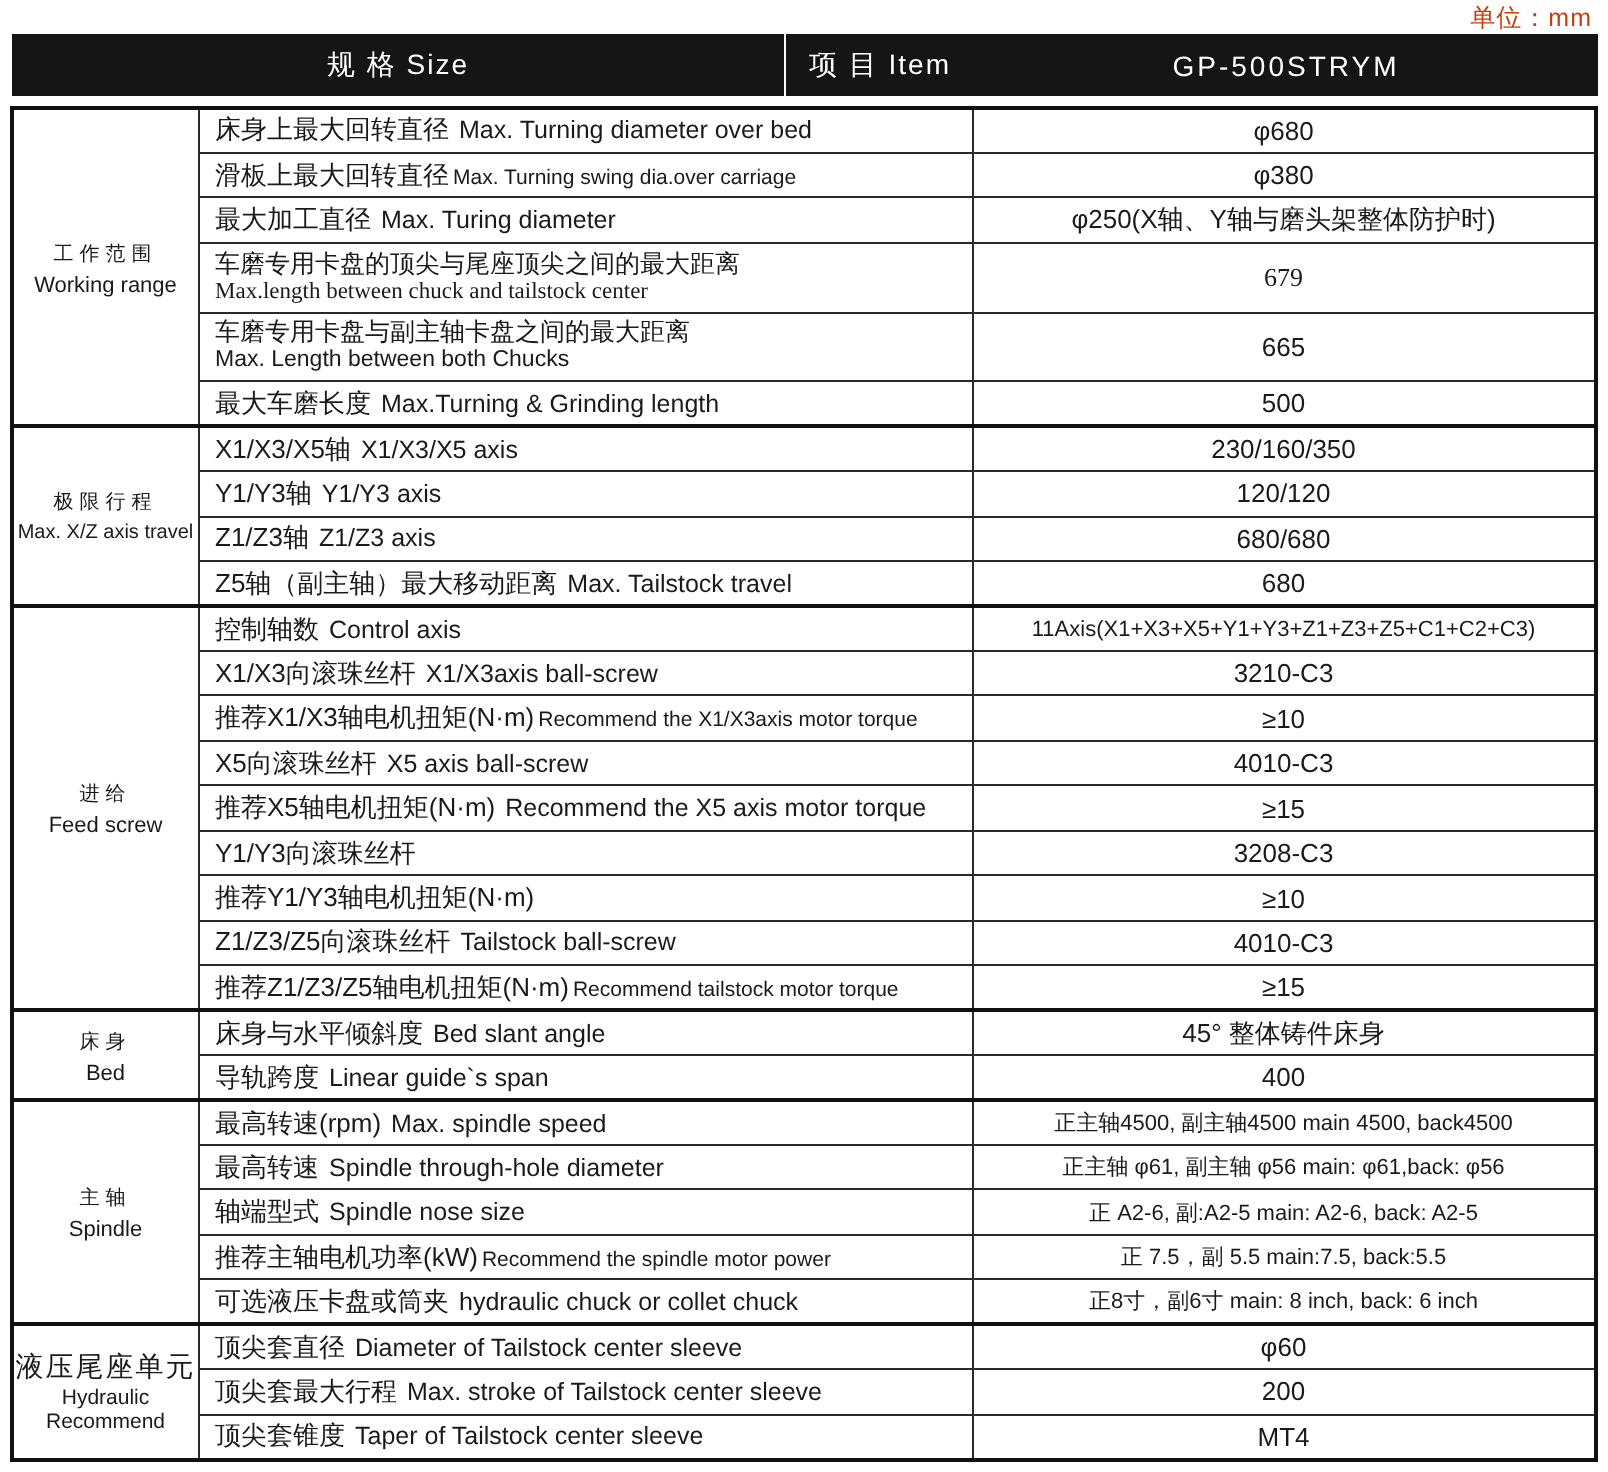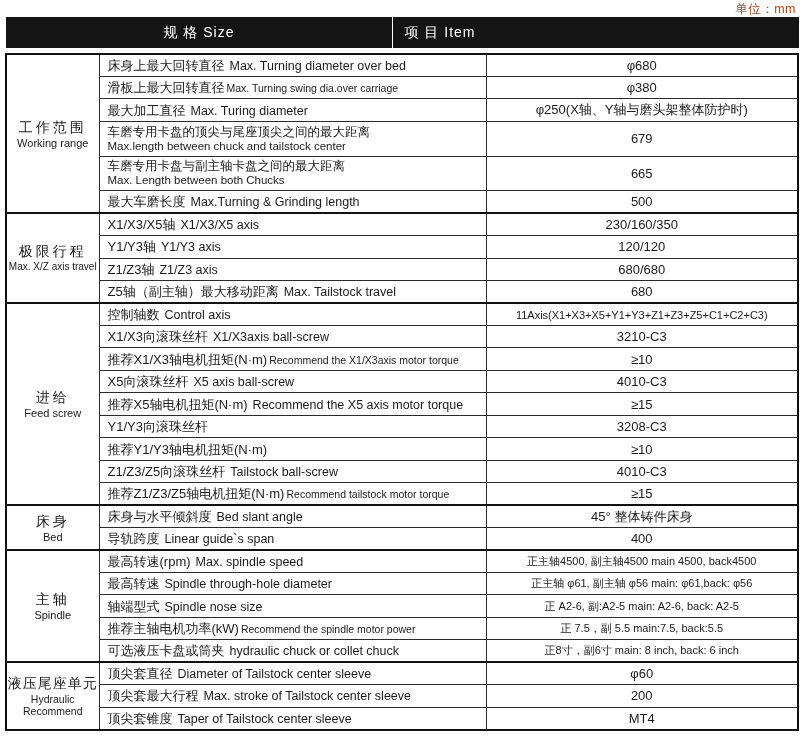--- a/index.html
+++ b/index.html
@@ -35,21 +35,21 @@
   
   table.spec-table{
     position:absolute;top:53px;left:5px;width:794px;height:678px;
     border-collapse:collapse;table-layout:fixed;
     border:2px solid #111;
   }
   td{border:1px solid #2a2a2a;padding:0;box-sizing:border-box;}
   tr.sec-top td{border-top:2px solid #111;}
 
   .sec-cell{text-align:center;vertical-align:middle;background:#fff;}
-  .sec-cn{font-size:14px;letter-spacing:3px;line-height:17px;}
+  .sec-cn{font-size:10px;letter-spacing:3px;line-height:17px;}
   .sec-en{font-size:11px;letter-spacing:0;margin-top:1px;line-height:12px;}
   .sec-1 .sec-en{font-size:10px;}
   .sec-5 .sec-cn{letter-spacing:1px;font-size:14px;}
   .sec-5 .sec-en{font-size:10.5px;}
 
   .spec{padding:0 4px 0 8px;text-align:left;vertical-align:middle;overflow:hidden;}
   .spec .cn{font-size:13px;}
   .spec .en{font-size:12.5px;margin-left:5px;white-space:nowrap;}
   .spec .en.sm{font-size:10.5px;margin-left:2px;}
   .spec.two .cn{display:block;font-size:12.5px;line-height:15px;}
@@ -61,20 +61,21 @@
 </head>
 <body>
 
 <div class="page">
 
   <div class="unit">单位：mm</div>
 
   <div class="hdr">
     <div class="hdr-cell hdr-c2">规 格 Size</div>
     <div class="hdr-cell hdr-c1">项 目 Item</div>
+    <div class="hdr-cell hdr-c3">GP-500STRYM</div>
   </div>
 
   <table class="spec-table">
     <colgroup>
       <col style="width:93px">
       <col style="width:387px">
       <col>
     </colgroup>
     <tbody>
         <tr style="height: 22px;">
@@ -86,21 +87,21 @@
           <td class="val">φ680</td>
         </tr>
         <tr style="height: 22px;">
           <td class="spec"><span class="cn">滑板上最大回转直径</span><span class="en sm">Max. Turning swing dia.over carriage</span></td>
           <td class="val">φ380</td>
         </tr>
         <tr style="height: 22px;">
           <td class="spec"><span class="cn">最大加工直径</span><span class="en">Max. Turing diameter</span></td>
           <td class="val">φ250(X轴、Y轴与磨头架整体防护时)</td>
         </tr>
-        <tr style="height: 34px;">
+        <tr style="height: 34px; font-family: Liberation Serif, serif;">
           <td class="spec two">
             <span class="cn">车磨专用卡盘的顶尖与尾座顶尖之间的最大距离</span>
             <span class="en">Max.length between chuck and tailstock center</span>
           </td>
           <td class="val">679</td>
         </tr>
         <tr style="height: 34px;">
           <td class="spec two">
             <span class="cn">车磨专用卡盘与副主轴卡盘之间的最大距离</span>
             <span class="en">Max. Length between both Chucks</span>

